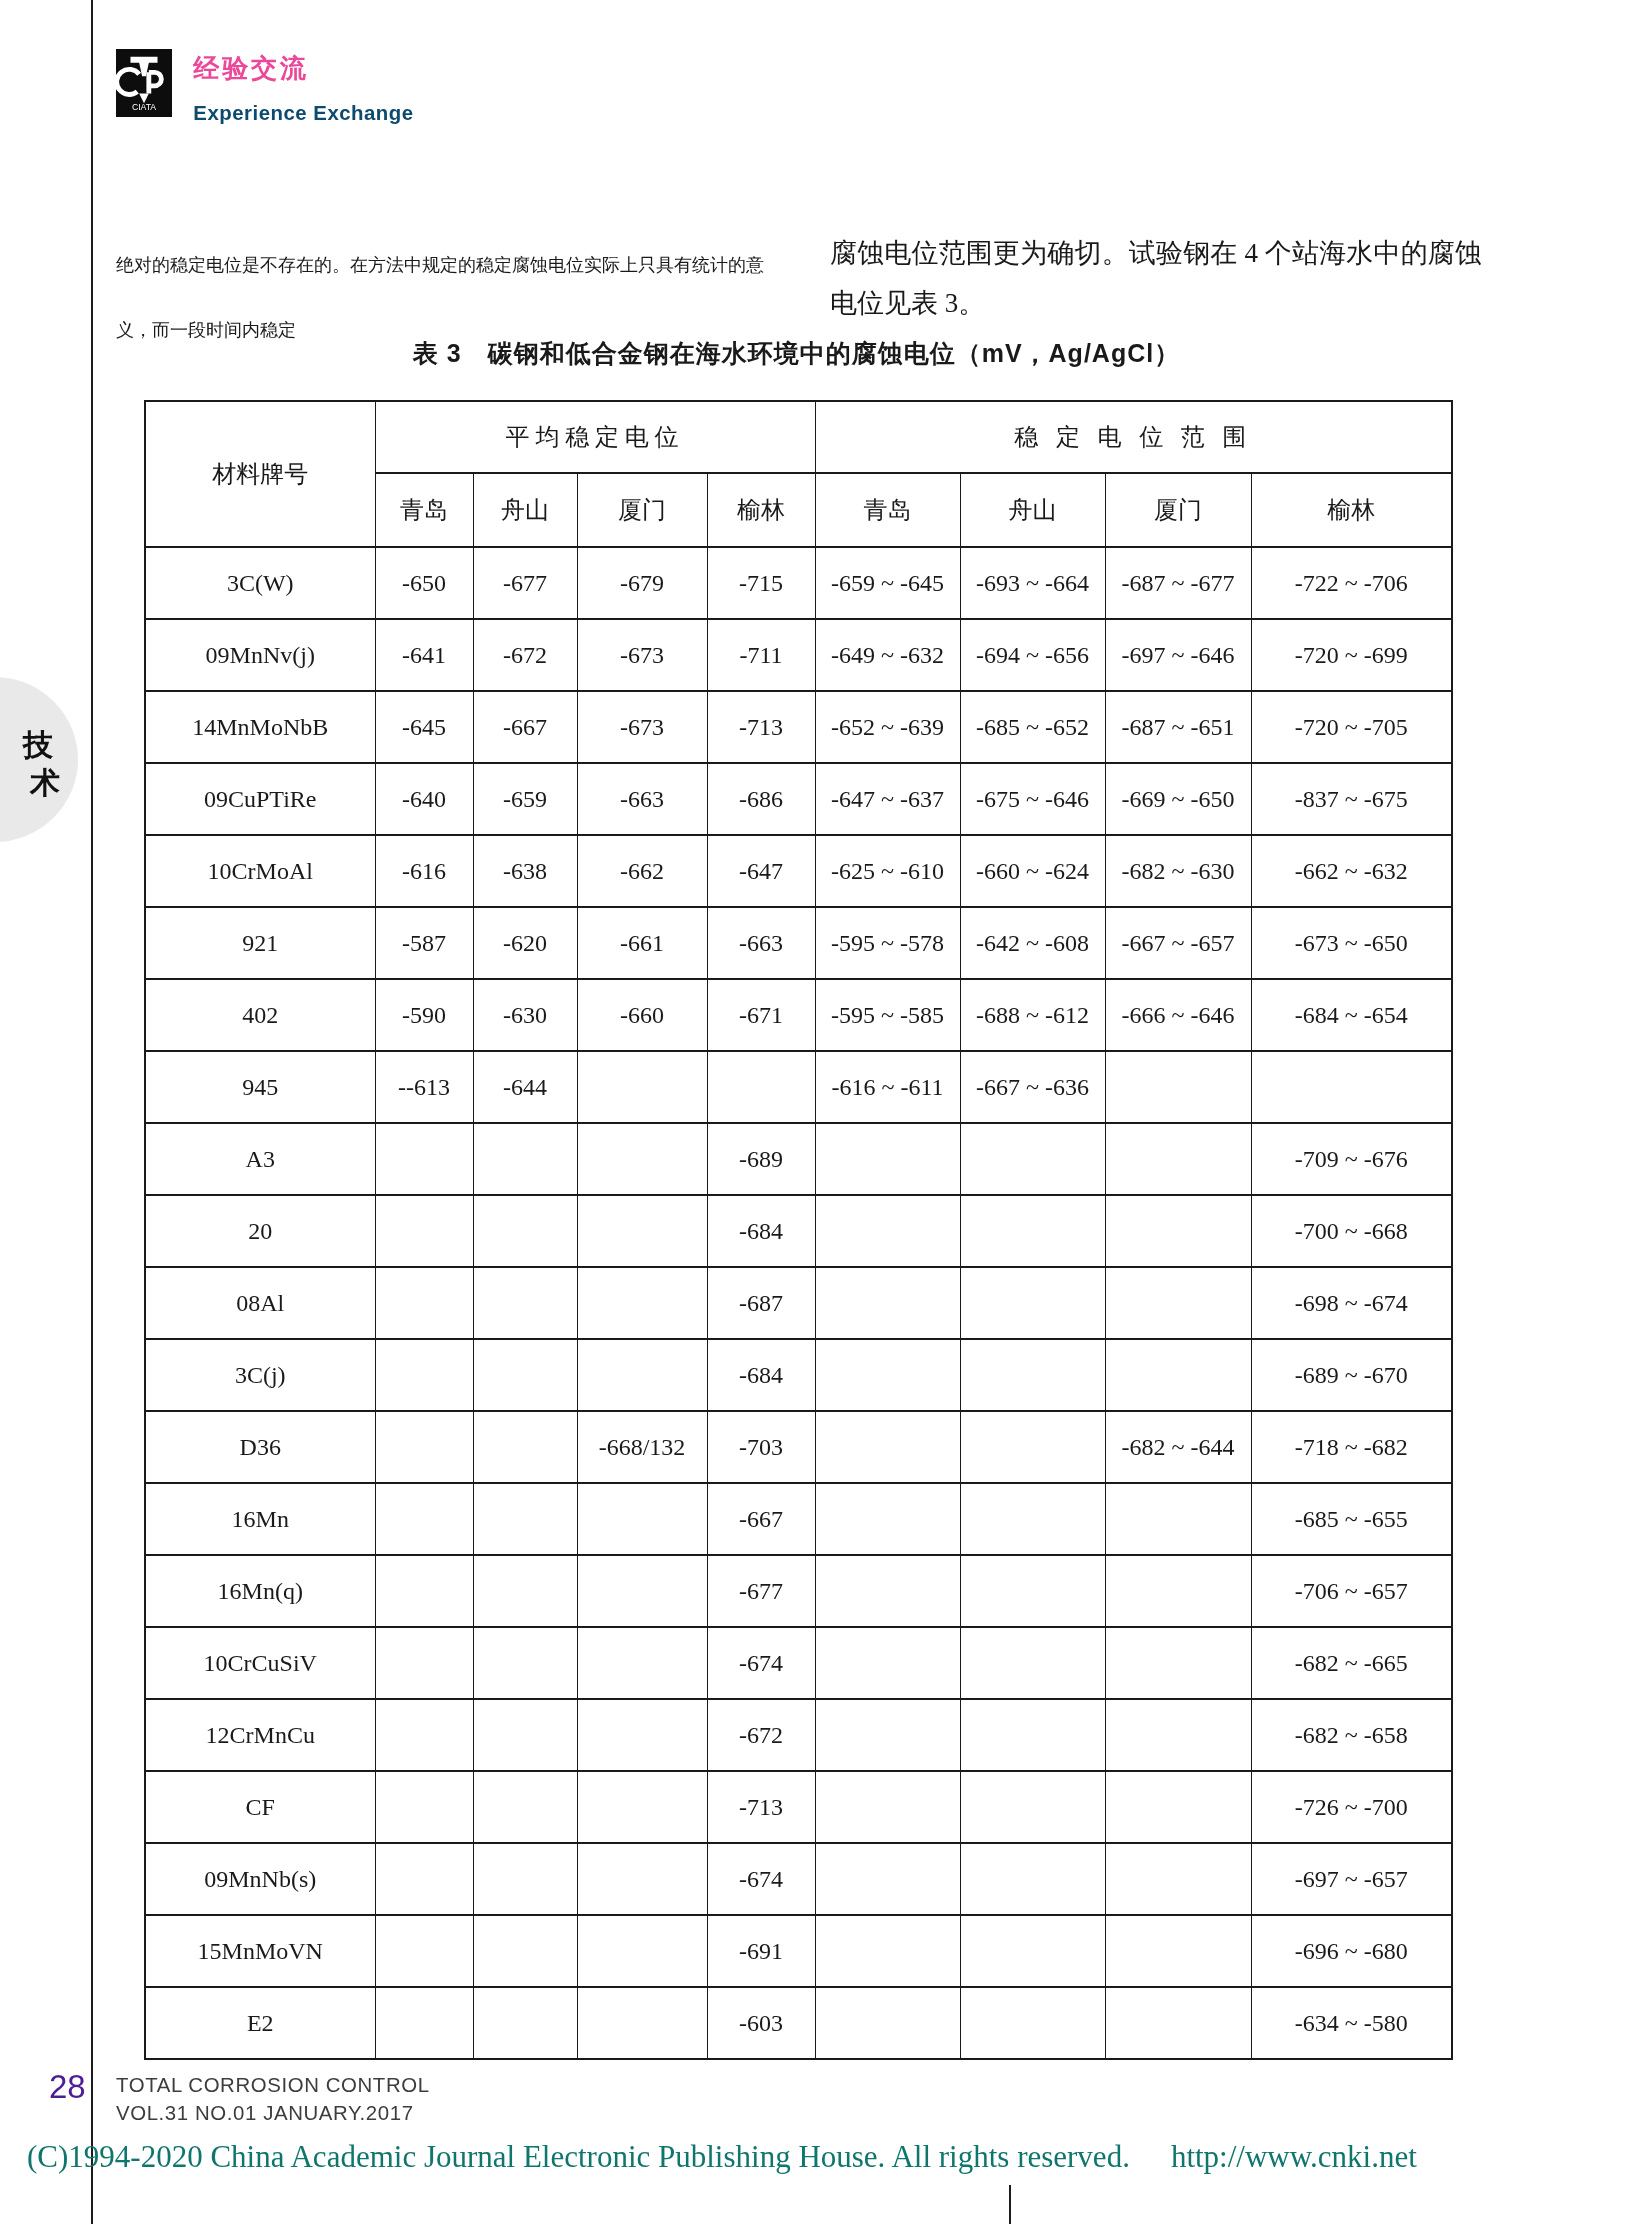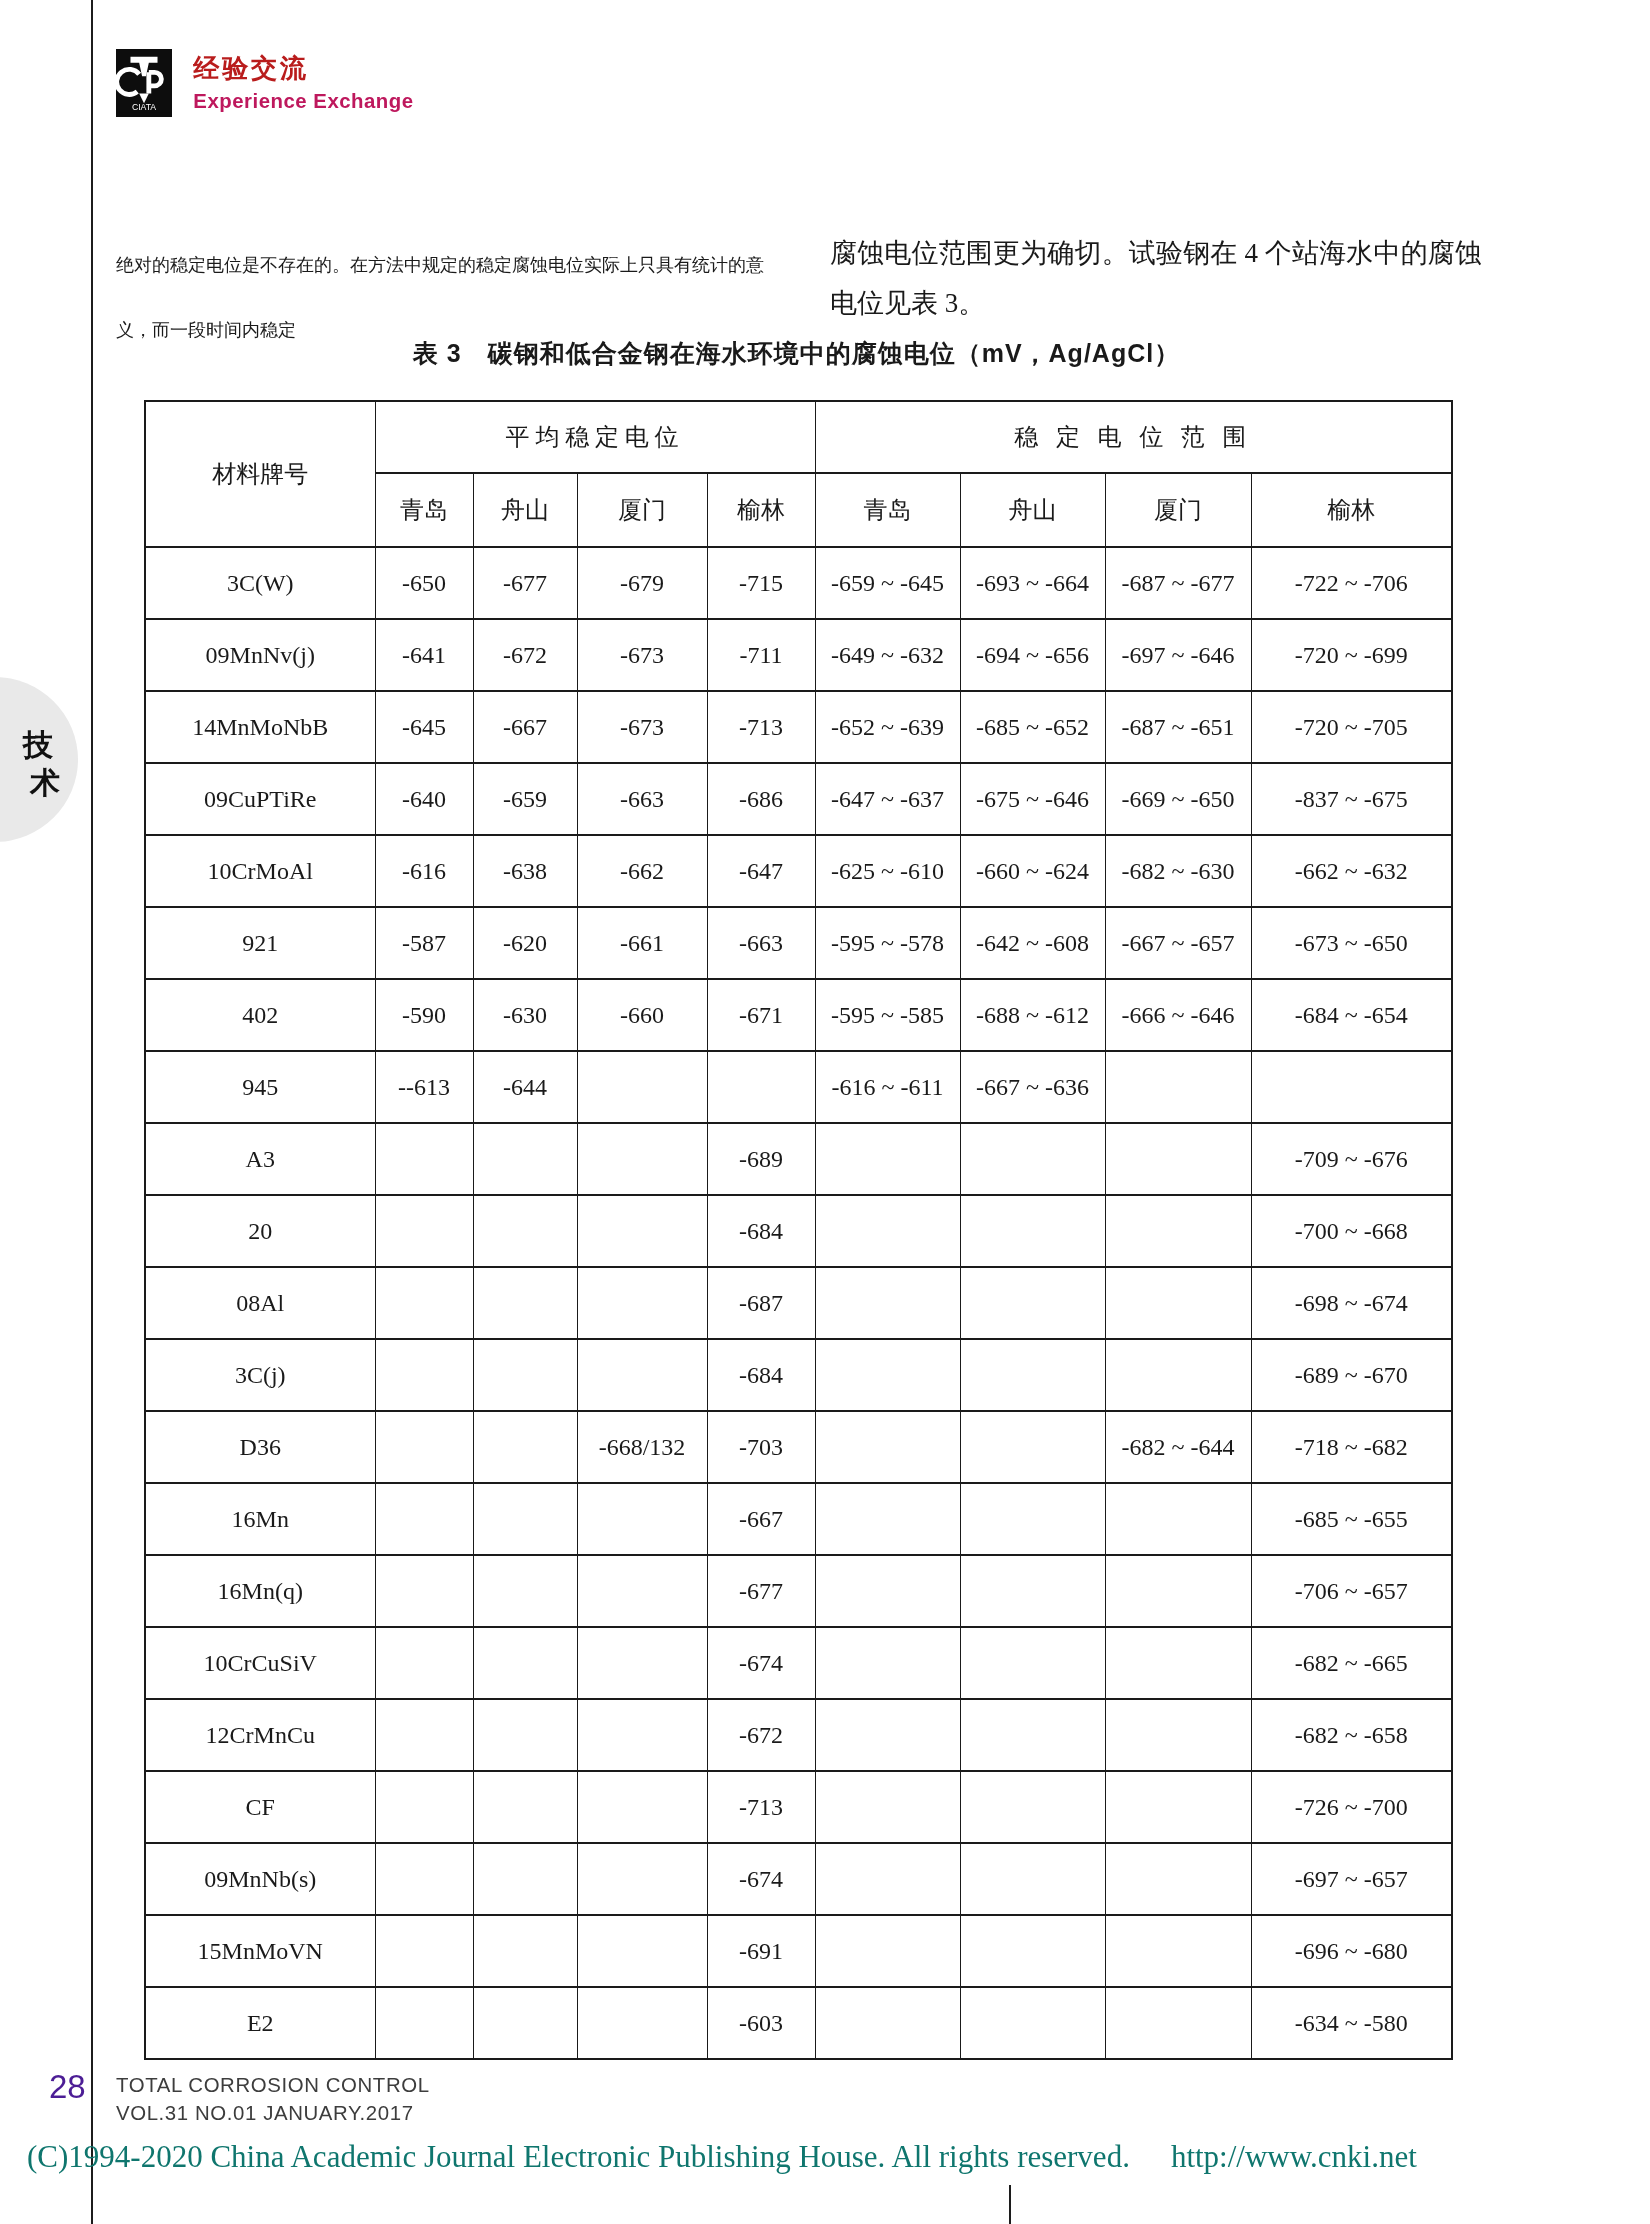--- a/index.html
+++ b/index.html
@@ -10,22 +10,22 @@
   
   .margin-rule { position:absolute; left:91px; top:0; width:1.9px; height:2224px; background:#1c1c1c; }
   
   .edge-mark { position:absolute; left:1009px; top:2185px; width:1.9px; height:39px; background:#1c1c1c; }
 
   
   .header { position:absolute; left:116px; top:49px; display:flex; align-items:flex-start; }
   .logo-box { width:56px; height:68px; background:#0d0d0d; position:relative; flex:0 0 auto; }
   .logo-box svg { display:block; }
   .header-titles { margin-left:21.3px; padding-top:1.9px; }
-  .header-zh { font-family:Liberation Mono, monospace; font-weight:bold; font-size:26px; color:#b91c1c; letter-spacing:2.9px; }
-  .header-en { font-family:"Liberation Sans", sans-serif; font-weight:bold; font-size:20.4px; color:#be185d; margin-top:4px; letter-spacing:0.5px; }
+  .header-zh { font-family:Liberation Mono, monospace; font-weight:bold; font-size:26px; color:#ec4899; letter-spacing:2.9px; }
+  .header-en { font-family:"Liberation Sans", sans-serif; font-weight:bold; font-size:20.4px; color:#0c4a6e; margin-top:16px; letter-spacing:0.5px; }
 
   
   .col-left  { position:absolute; left:116px; top:233px; width:648px; font-size:18px; line-height:65px; text-align:justify; }
   .col-right { position:absolute; left:830px; top:228px; width:652px; font-size:27px; line-height:50px; text-align:justify; }
 
   
   .tbl-title { position:absolute; left:144px; top:337px; width:1305px; text-align:center;
                font-family:"Liberation Sans", sans-serif; font-weight:600; font-size:25px; letter-spacing:1px; }
 
   

